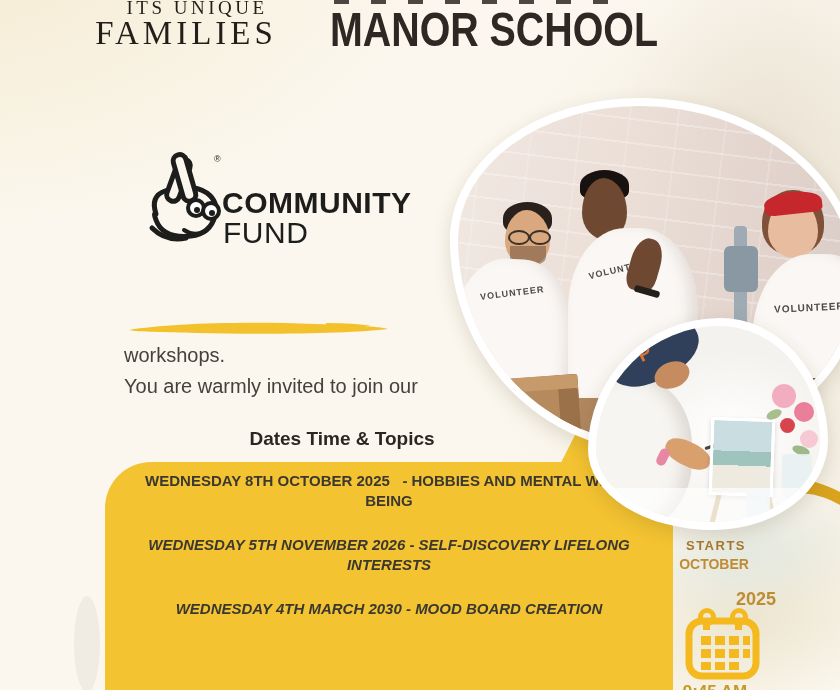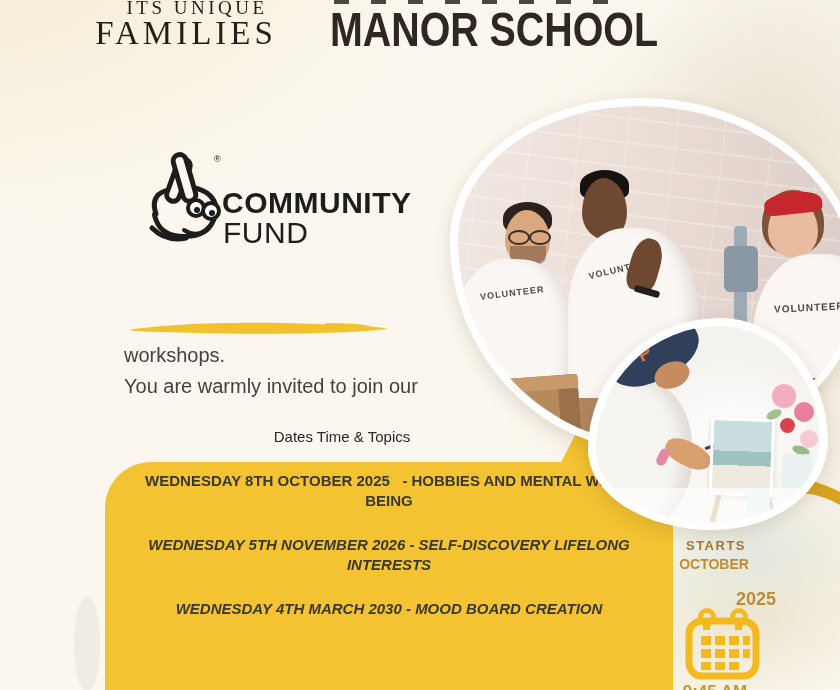--- a/index.html
+++ b/index.html
@@ -39,21 +39,21 @@
   
   .cf-hand{left:142px;top:150px;}
   .cf-name1{left:222px;top:186px;font-size:30px;font-weight:bold;letter-spacing:.5px;color:#1D1D1B;}
   .cf-name2{left:223px;top:216px;font-size:30px;letter-spacing:.5px;color:#1D1D1B;}
 
   
   .brush{left:126px;top:320px;}
   .invite{left:124px;top:340px;width:340px;font-size:20px;line-height:31px;color:#45413C;}
 
   
-  .sch-heading{left:180px;top:428px;width:324px;text-align:center;font-size:15px;font-weight:normal;color:#2A2622;}
+  .sch-heading{left:180px;top:428px;width:324px;text-align:center;font-size:19px;font-weight:bold;color:#2A2622;}
   .schedule-box{left:105px;top:462px;width:568px;height:240px;background:#F3C331;
     border-radius:46px 22px 0 0;box-sizing:border-box;padding-top:9px;z-index:1;}
   .sch-item{width:87%;margin:0 auto 24px;text-align:center;font-weight:bold;font-size:15px;
     line-height:20px;color:#3B3831;white-space:pre-wrap;}
   .sch-item.italic{font-style:italic;}
 
   
   .starts-label{left:676px;top:538px;width:80px;text-align:center;font-size:13px;font-weight:bold;
     letter-spacing:1.5px;color:#A4772F;z-index:4;}
   .start-month{left:672px;top:556px;width:84px;text-align:center;font-size:14px;font-weight:bold;color:#BE8C33;z-index:4;}

